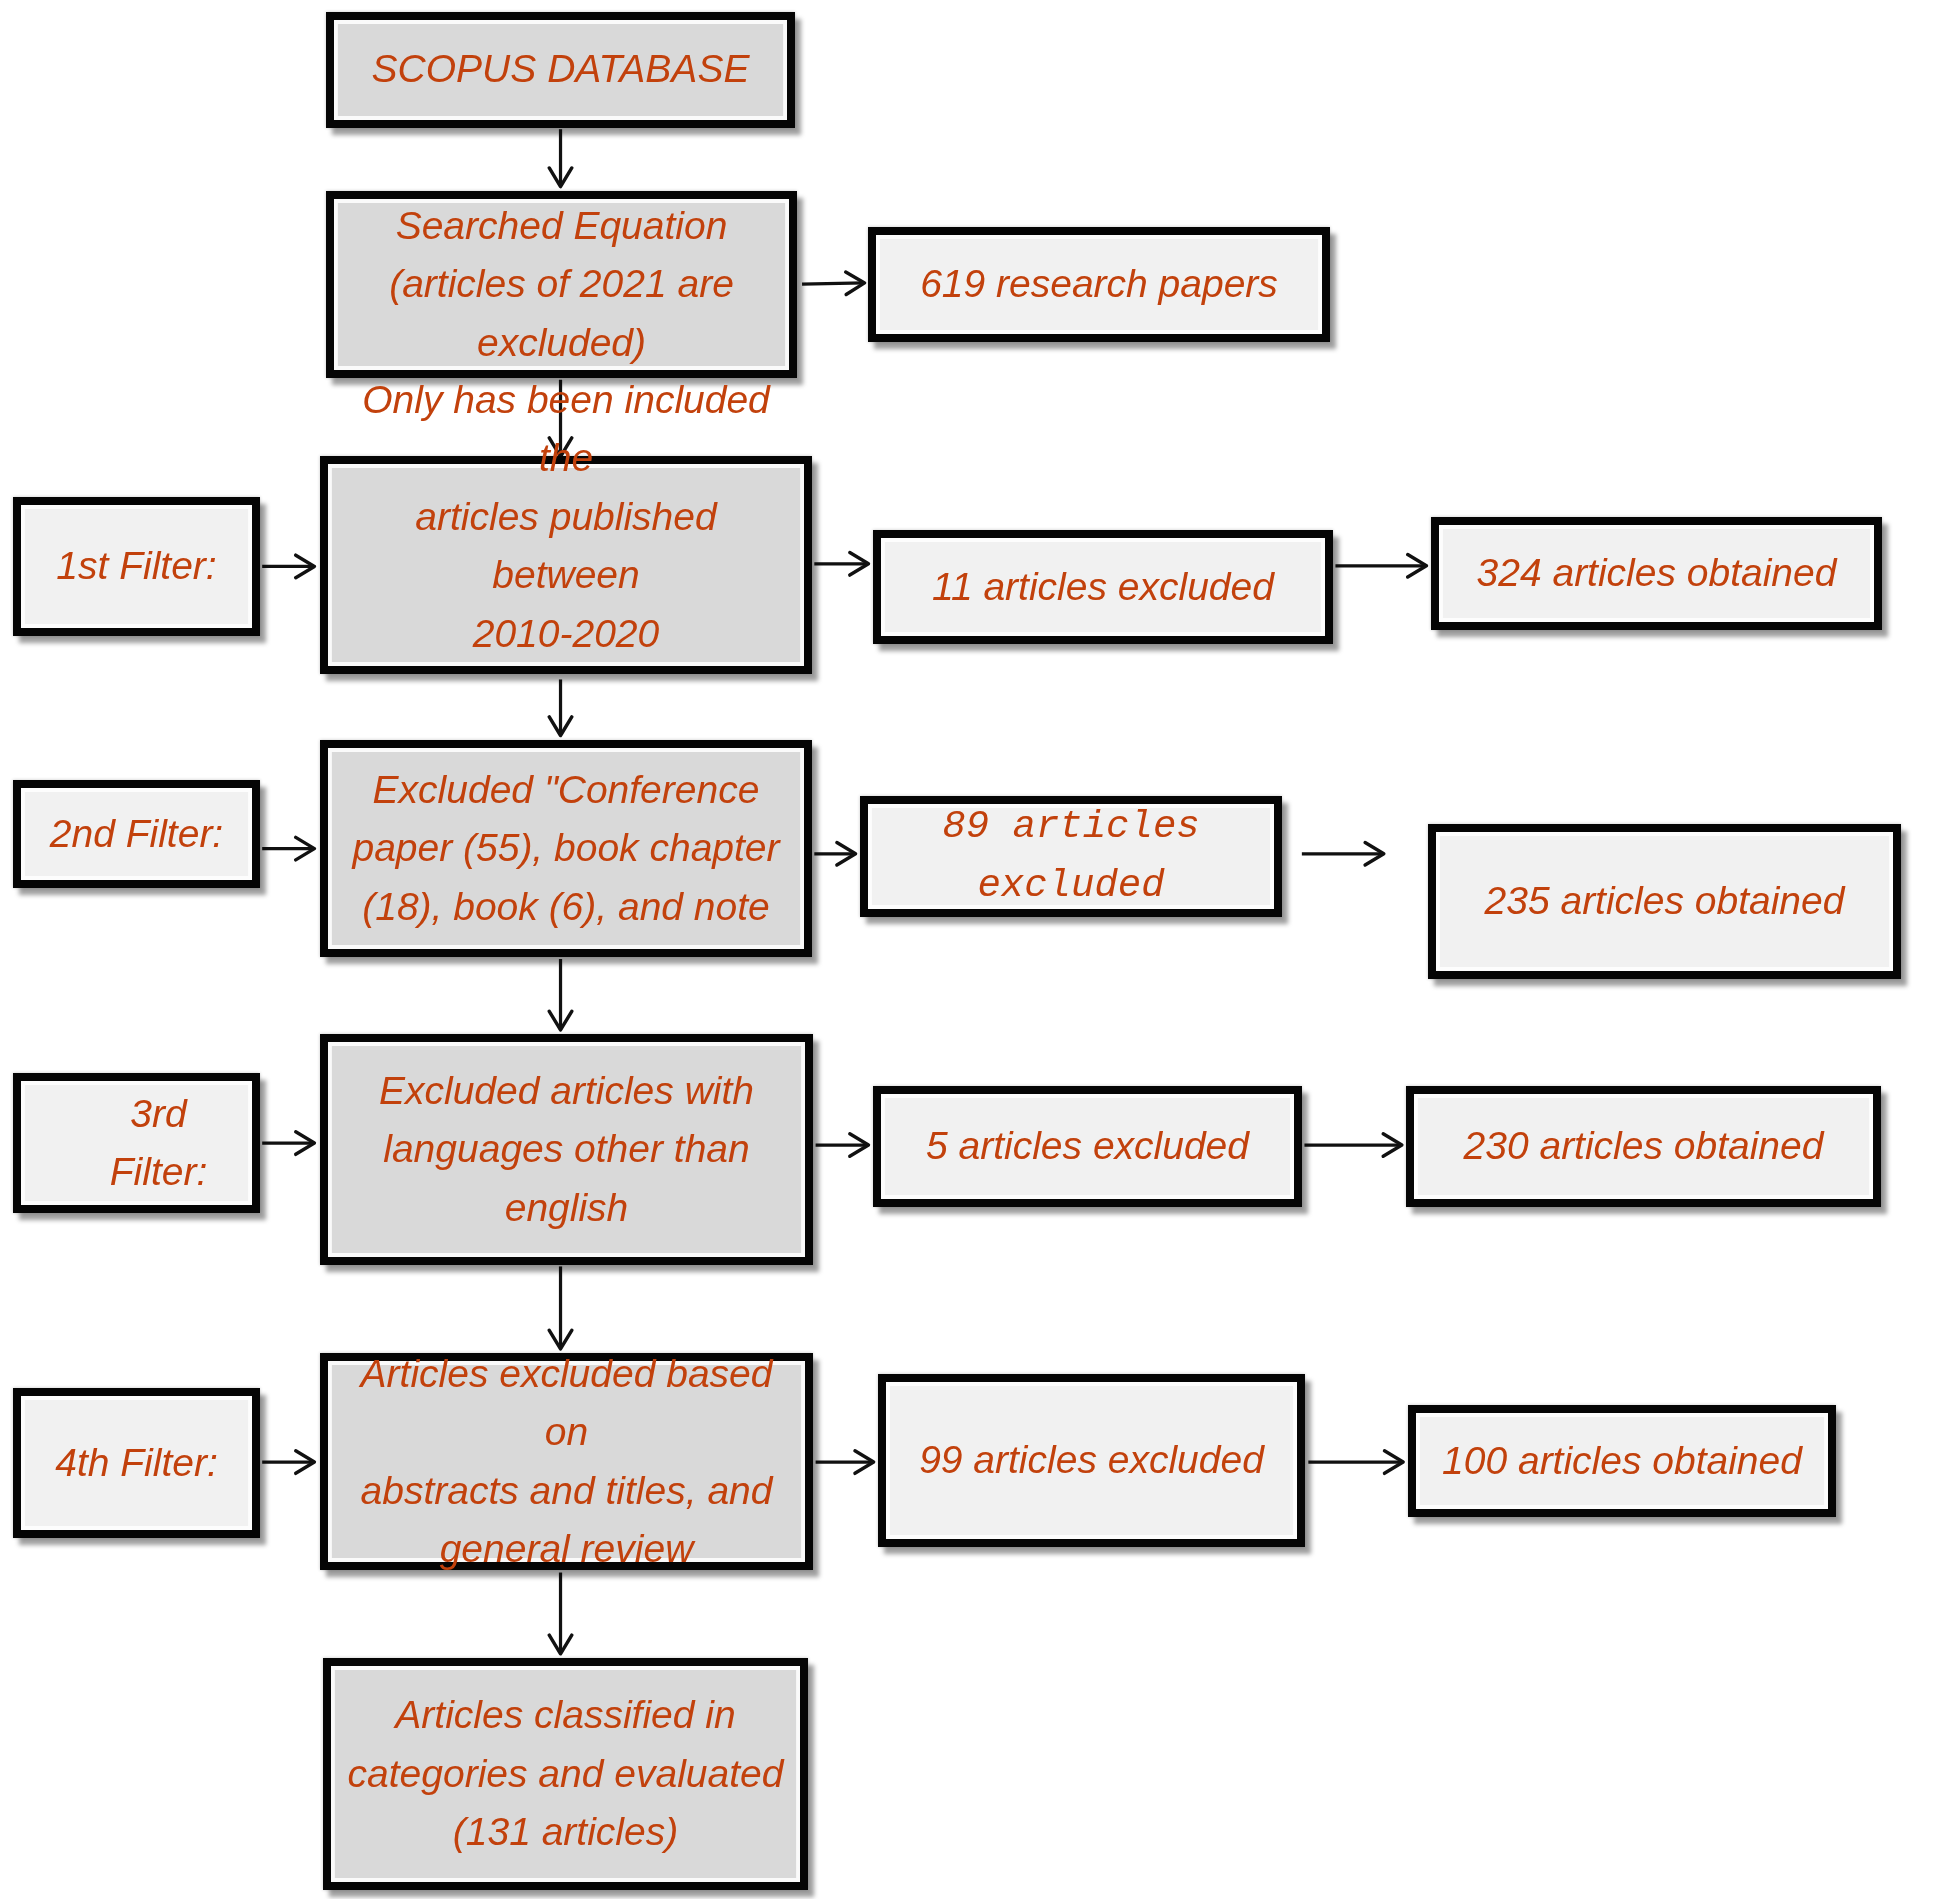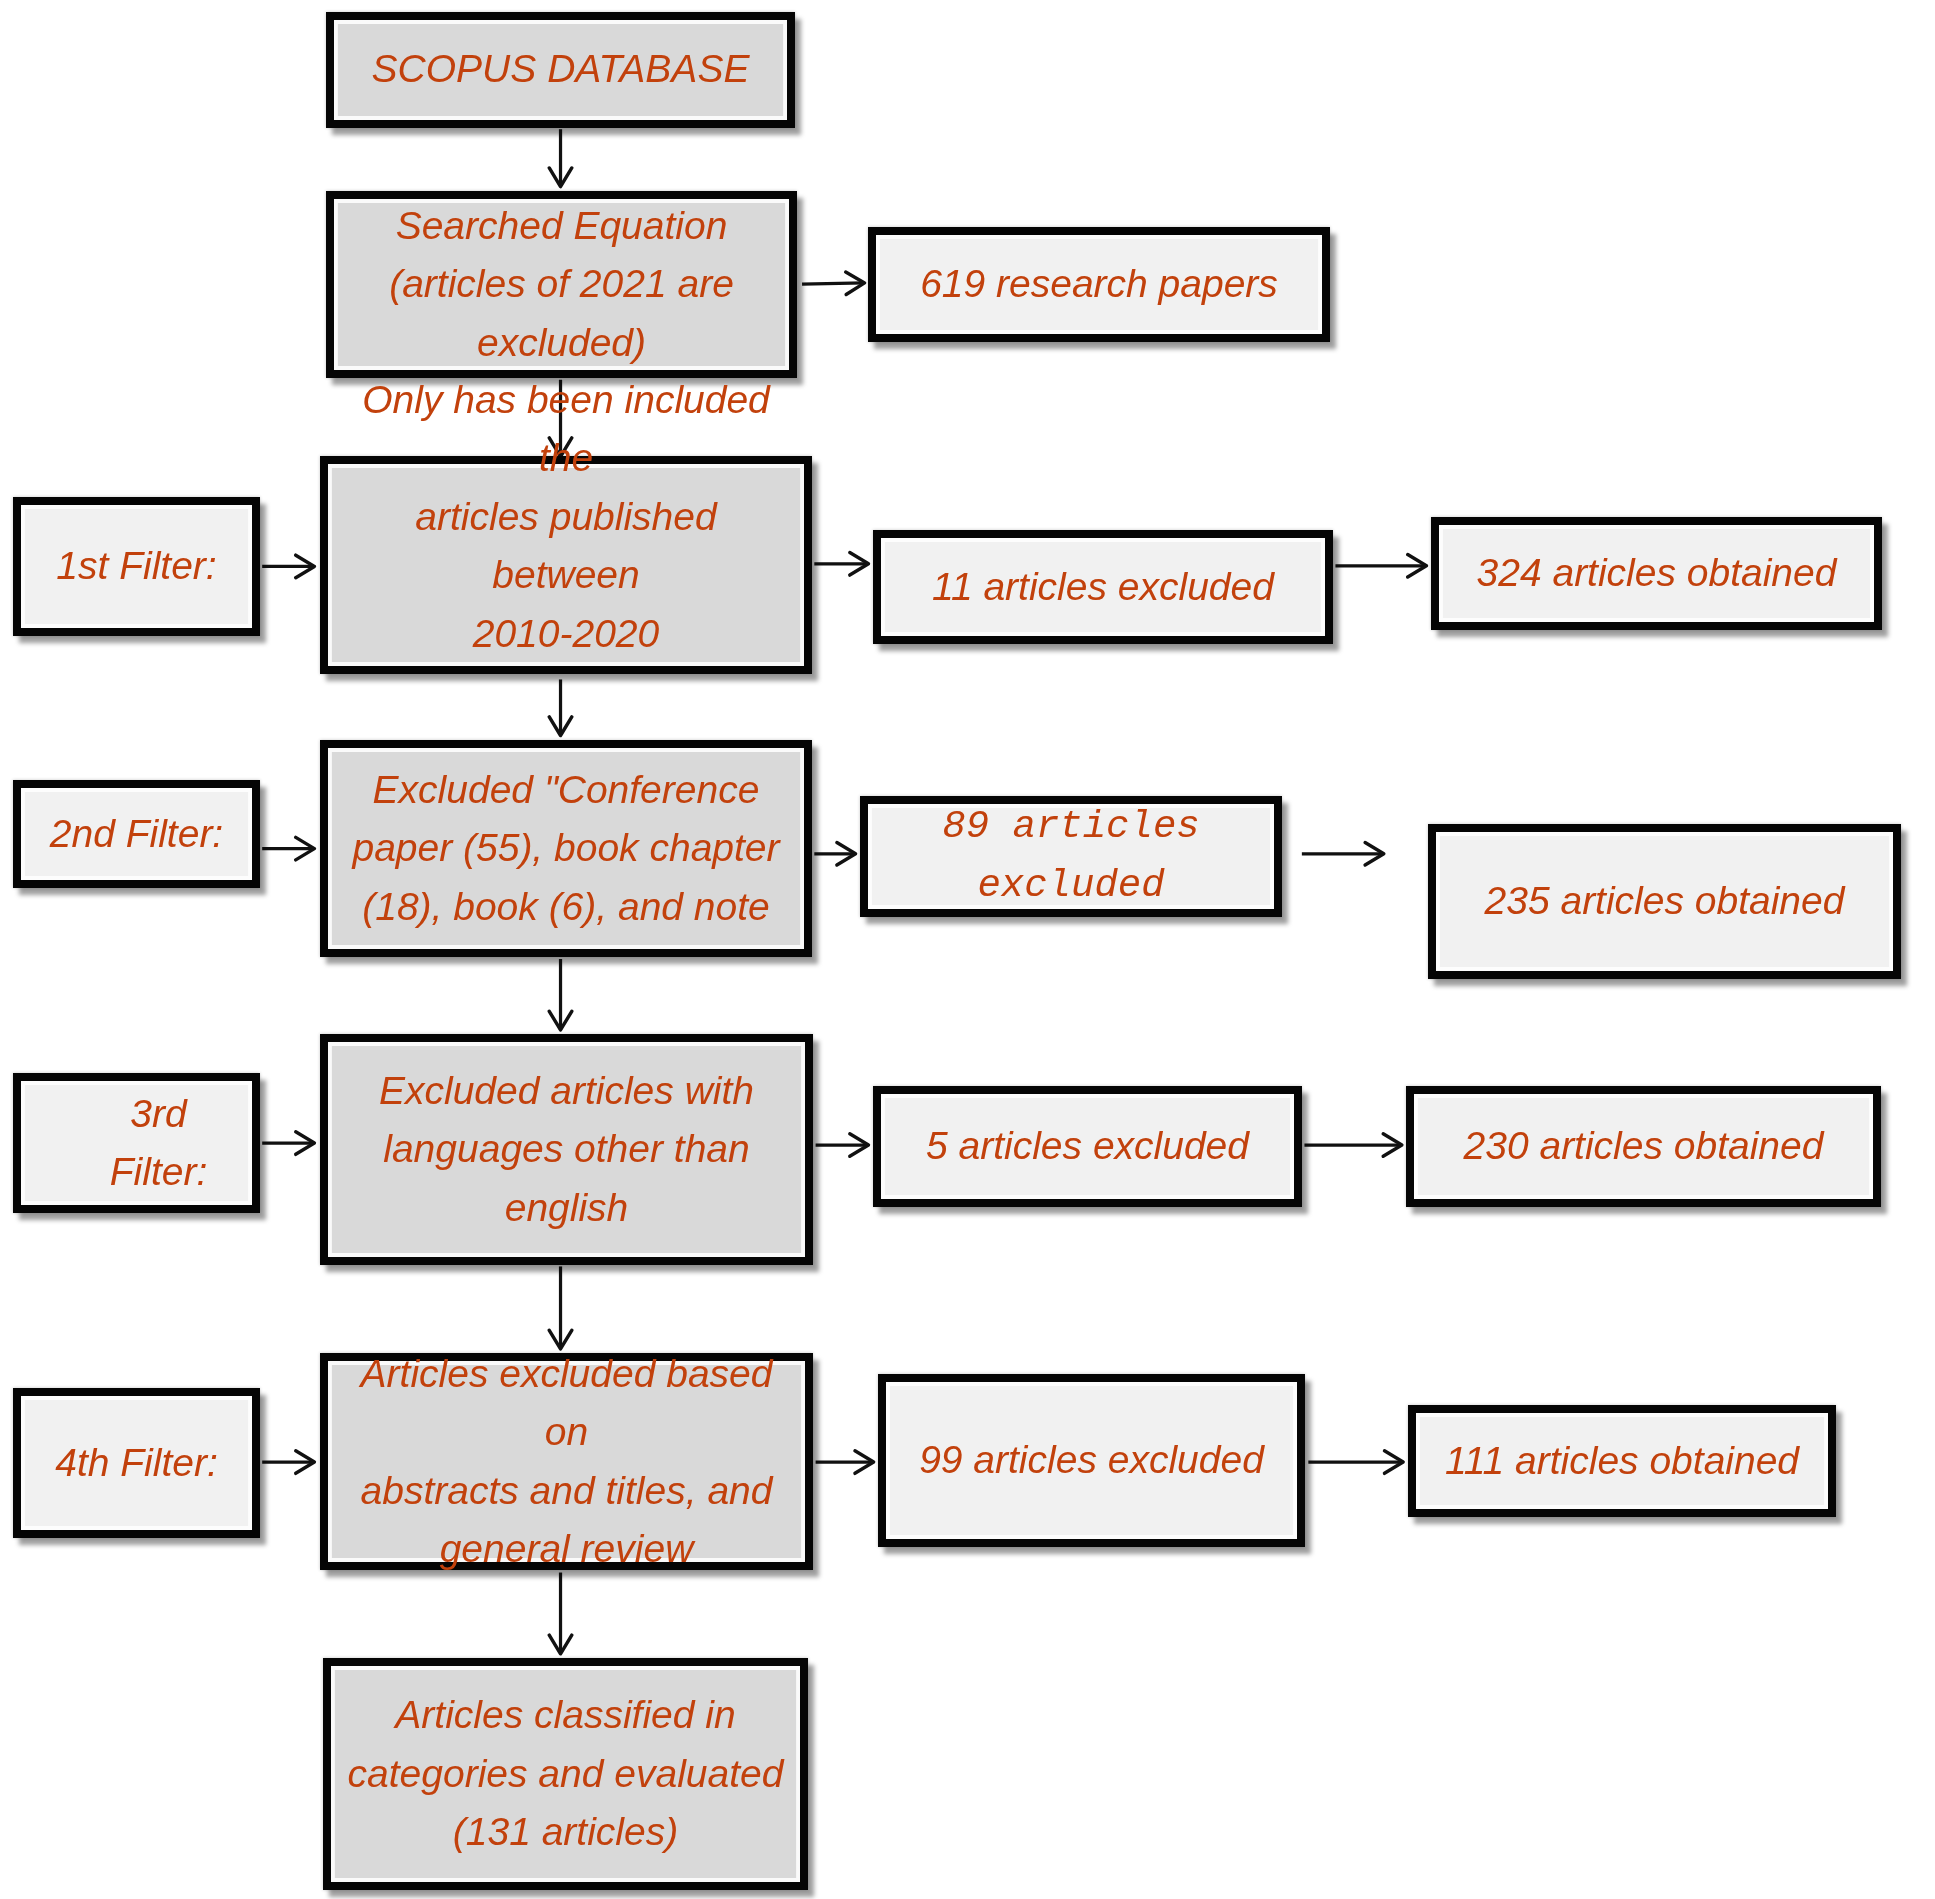--- a/index.html
+++ b/index.html
@@ -144,21 +144,21 @@
   </div>
   <div class="box main" style="left:320px; top:1353px; width:493px; height:217px;">
     <span class="lbl">Articles excluded based on
 abstracts and titles, and
 general review</span>
   </div>
   <div class="box side" style="left:878px; top:1374px; width:427px; height:173px;">
     <span class="lbl">99 articles excluded</span>
   </div>
   <div class="box side" style="left:1408px; top:1405px; width:428px; height:112px;">
-    <span class="lbl">111 articles obtained</span>
+    <span class="lbl">100 articles obtained</span>
   </div>
 
   <div class="box main" style="left:323px; top:1658px; width:485px; height:232px;">
     <span class="lbl">Articles classified in
 categories and evaluated
 (131 articles)</span>
   </div>
 
 </div>
 

